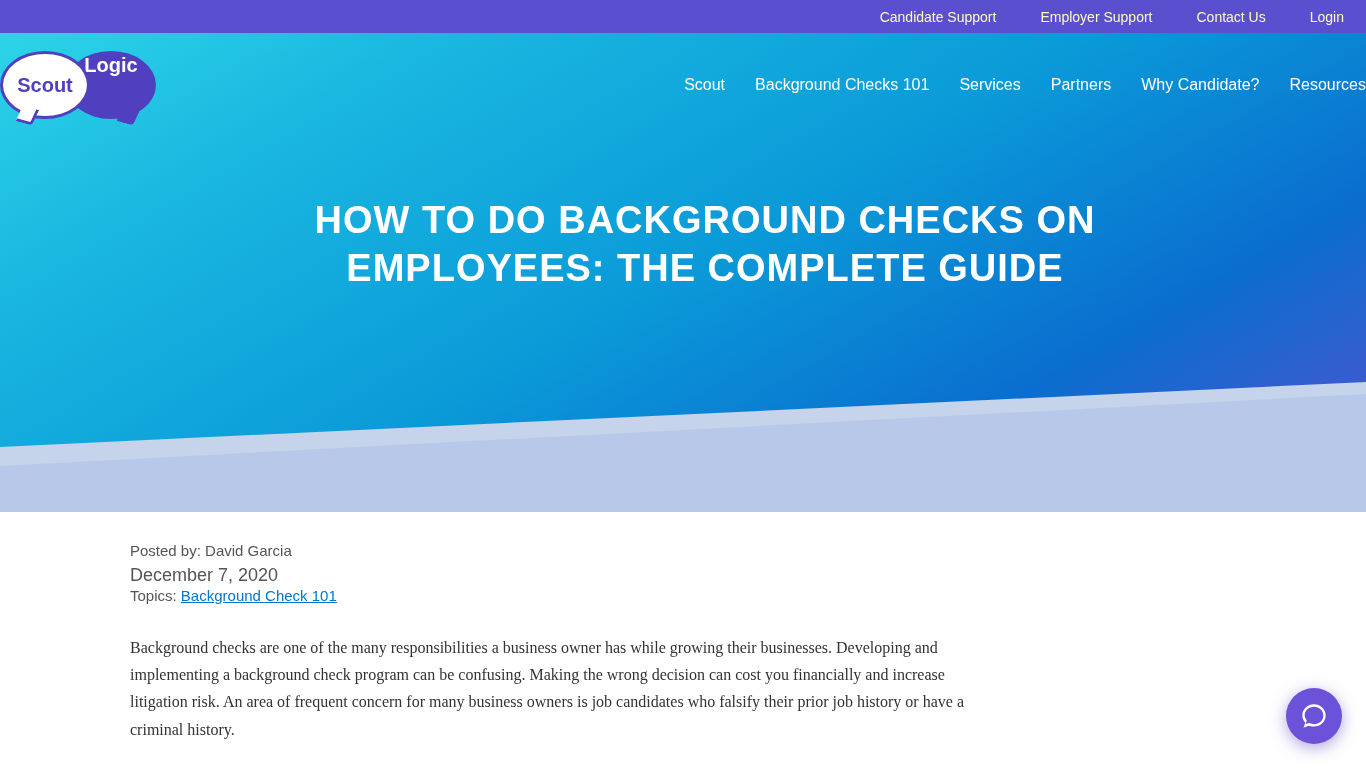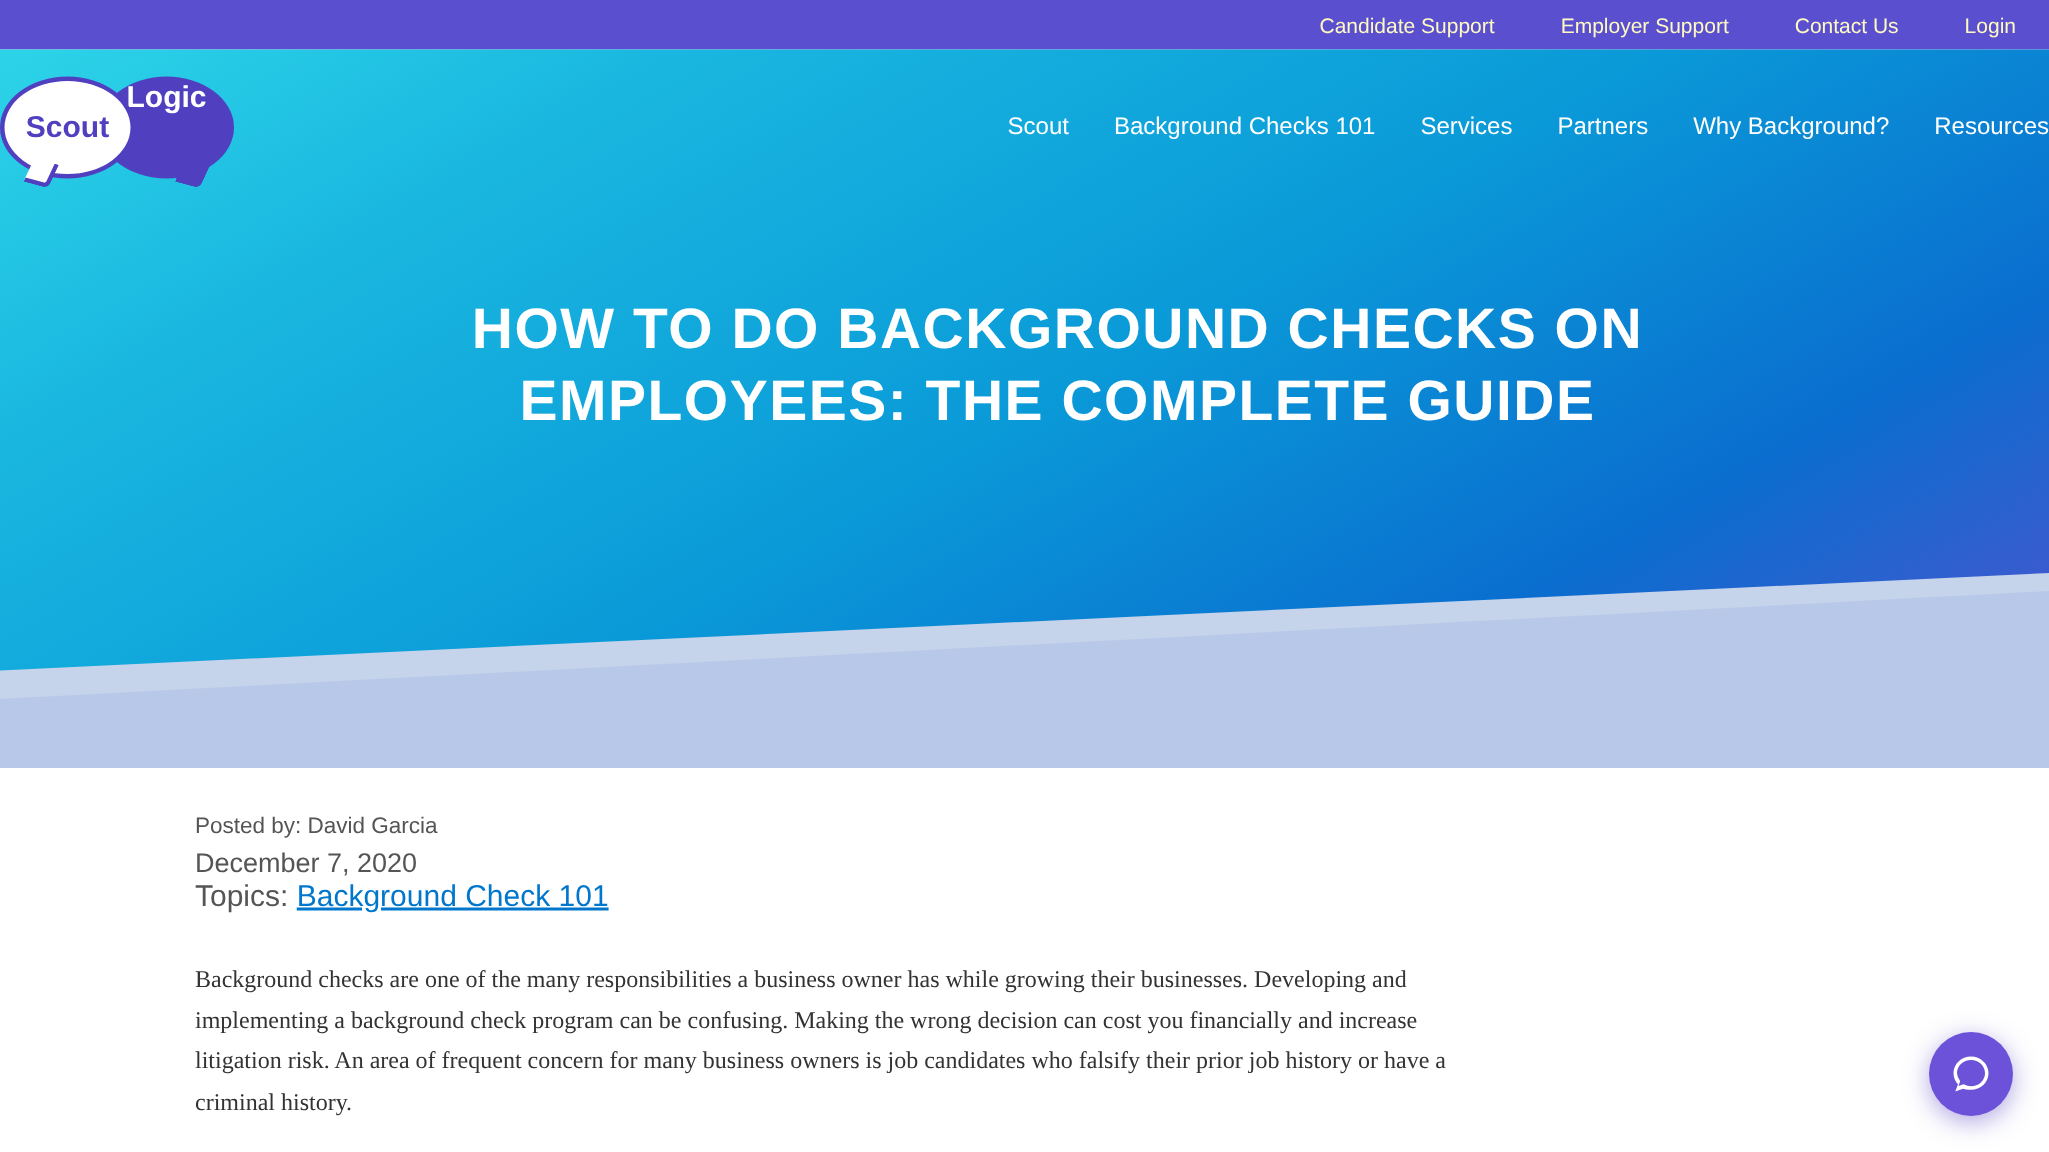--- a/index.html
+++ b/index.html
@@ -118,21 +118,21 @@
       font-size: 15px;
       margin-bottom: 6px;
     }
     .meta-date {
       color: #555;
       font-size: 18px;
       margin-bottom: 1px;
     }
     .meta-topics {
       color: #555;
-      font-size: 20px;
+      font-size: 15px;
       margin-bottom: 30px;
     }
     .meta-topics a {
       color: #0077cc;
       text-decoration: underline;
       cursor: pointer;
     }
 
     .article-body {
       color: #333;
@@ -260,21 +260,21 @@
       <div class="bubble-right">
         <span>Logic</span>
       </div>
     </div>
 
     <div id="main-nav">
       <a>Scout</a>
       <a>Background Checks 101</a>
       <a>Services</a>
       <a>Partners</a>
-      <a>Why Background?</a>
+      <a>Why Candidate?</a>
       <a>Resources</a>
     </div>
   </div>
 
   <div id="hero">
     <h1>HOW TO DO BACKGROUND CHECKS ON EMPLOYEES: THE COMPLETE GUIDE</h1>
   </div>
 
   <div class="diagonal-bg">
     <div class="layer1"></div>

